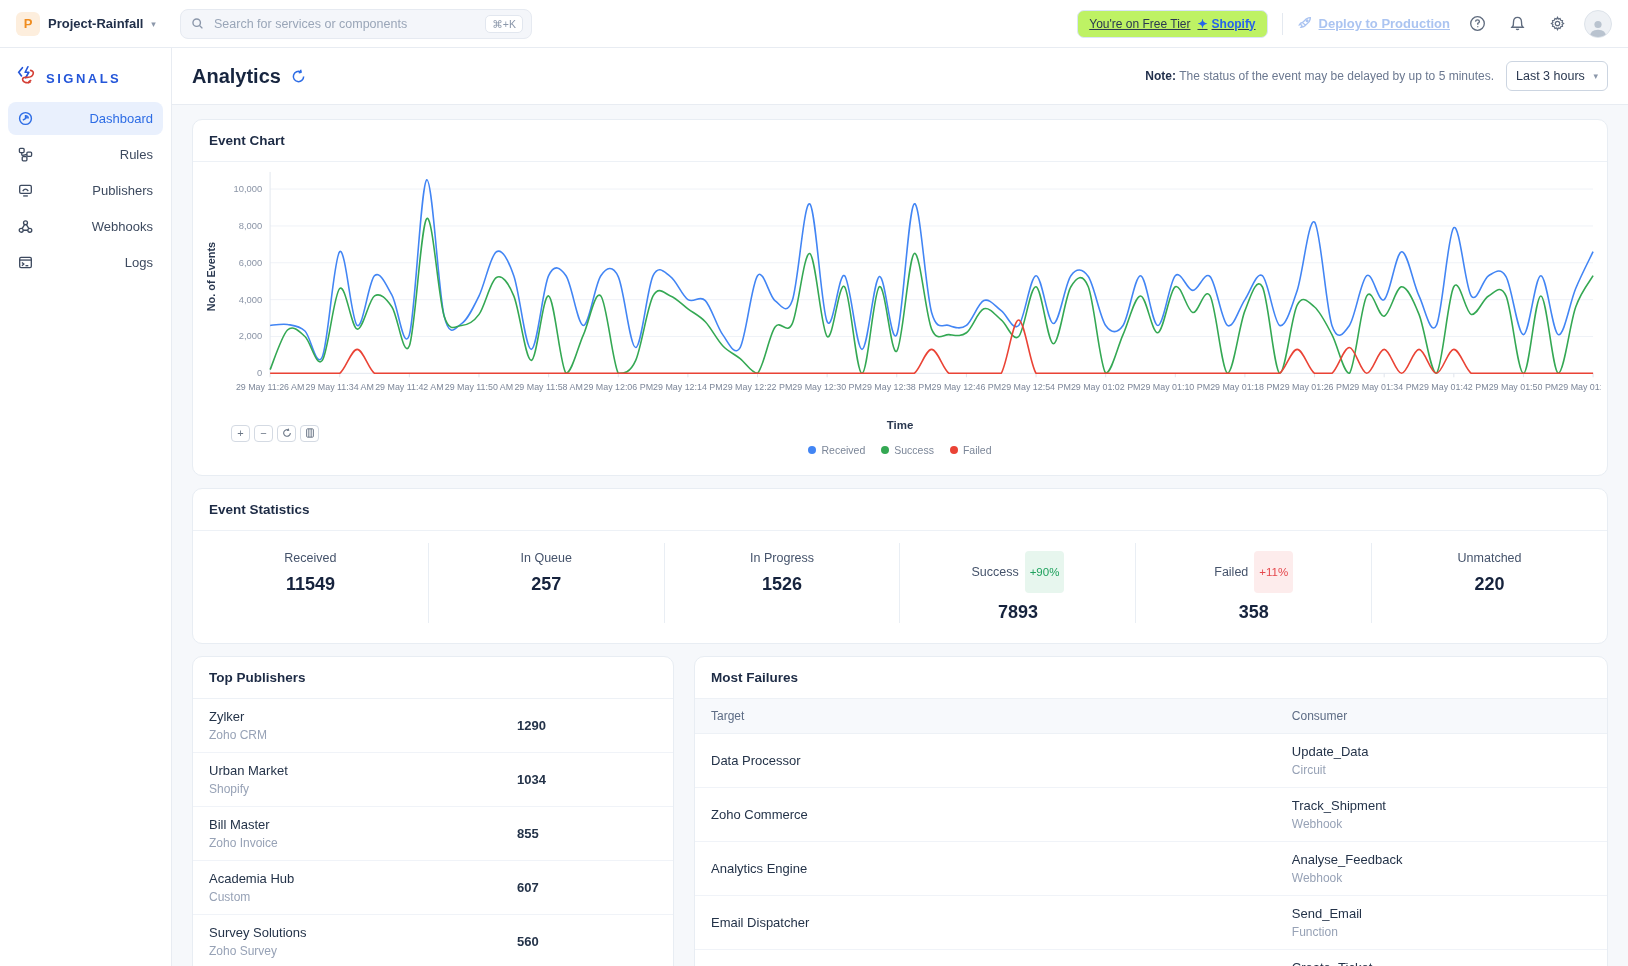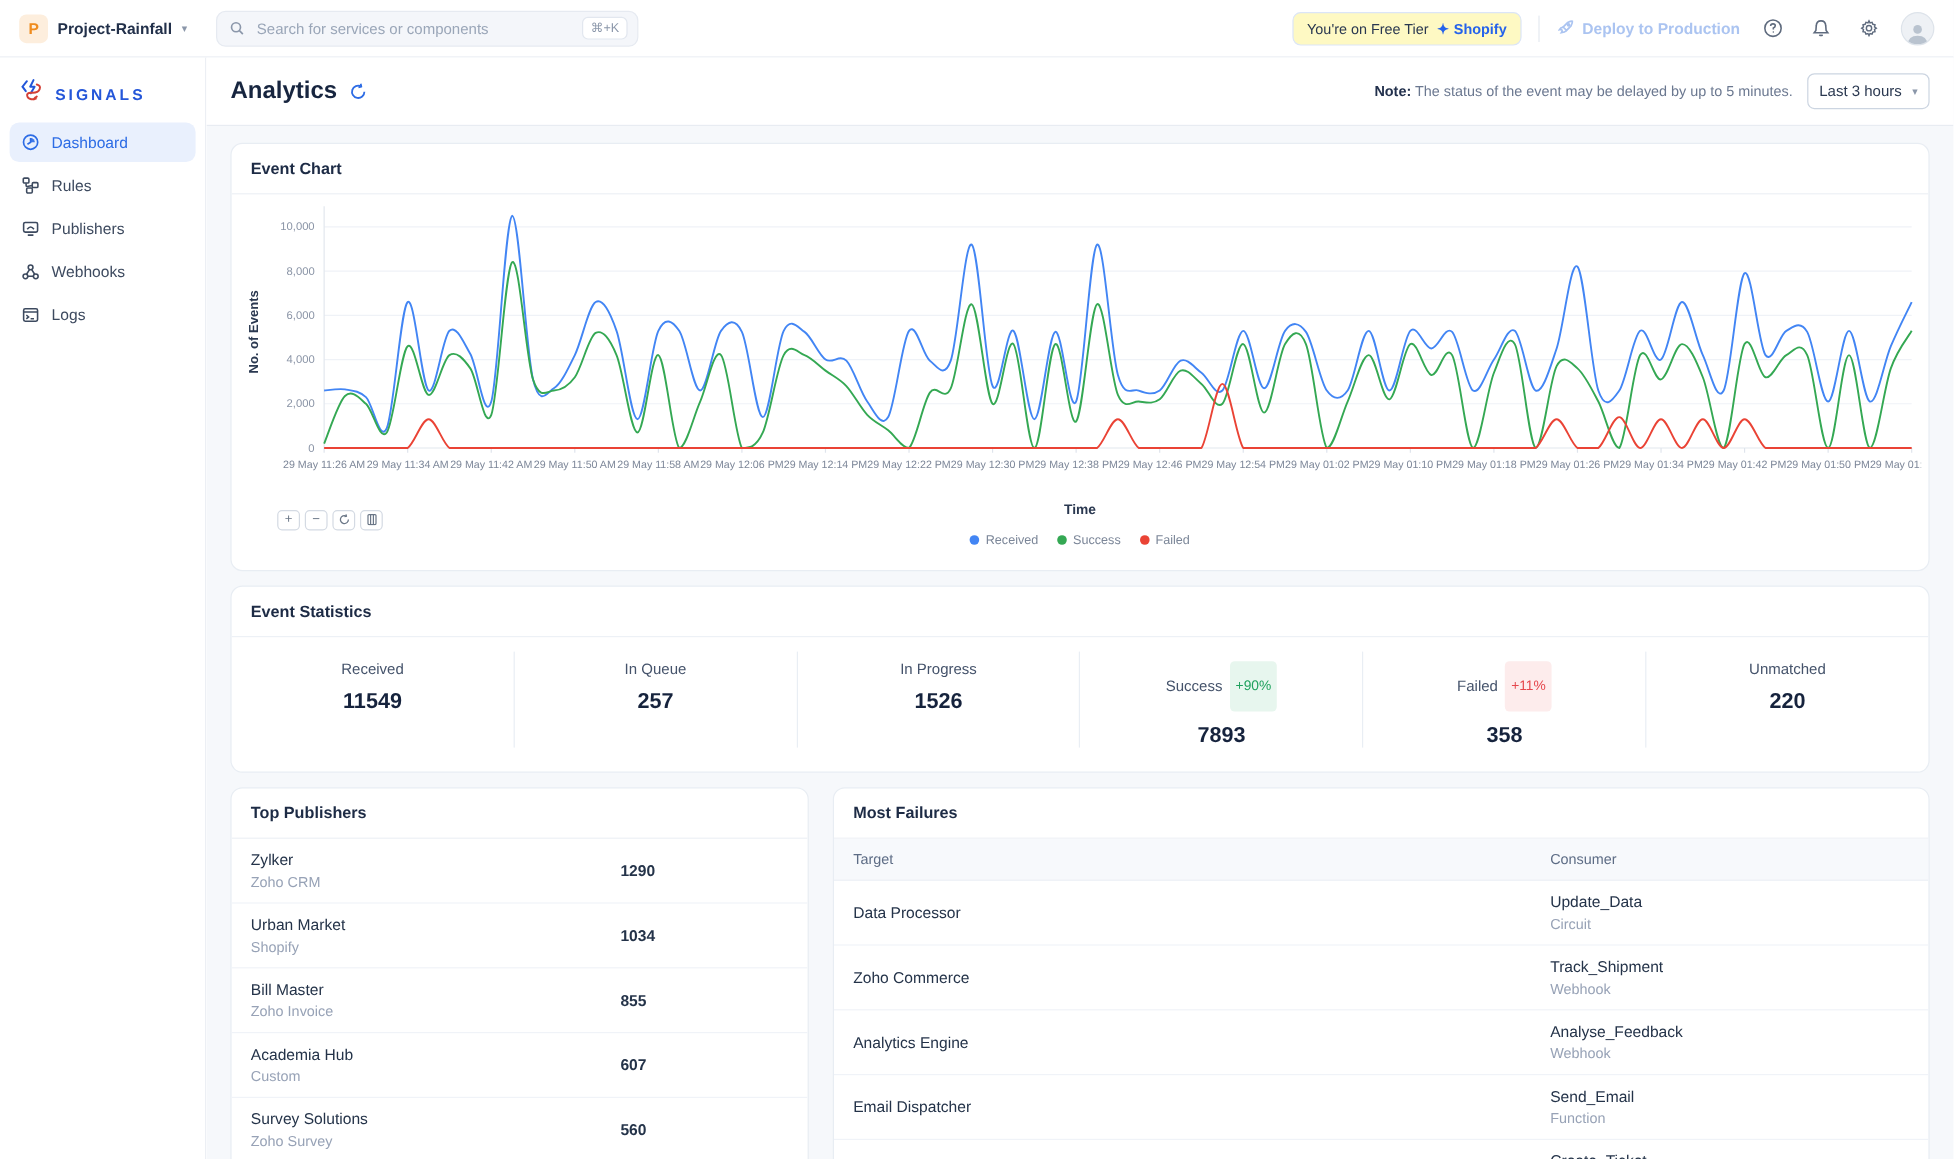--- a/index.html
+++ b/index.html
@@ -20,34 +20,34 @@
   .caret { font-size:9px; color:#8b97aa; }
   .search { width:352px; height:30px; background:#f4f6fa; border:1px solid #e6eaf1;
     border-radius:8px; display:flex; align-items:center; gap:8px; padding:0 8px 0 10px; }
   .search input { flex:1; border:none; outline:none; background:transparent;
     font-family:"Liberation Sans",sans-serif; font-size:12.5px; color:#33415a; }
   .search input::placeholder { color:#9aa6b8; }
   .kbd { background:#fff; border:1px solid #e2e7ef; border-radius:5px;
     font-size:10.5px; color:#8b97aa; padding:2px 6px; }
   .topbar-right { margin-left:auto; display:flex; align-items:center; gap:14px; }
   .tier-chip { display:flex; align-items:center; gap:7px; border:1px solid #dbe5f7;
-    background:#fef9c3; border-radius:7px; padding:6px 11px; font-size:12px; color:#2a3850; cursor:pointer; }
+    background:#bef264; border-radius:7px; padding:6px 11px; font-size:12px; color:#2a3850; cursor:pointer;text-decoration:underline; }
   .upgrade { color:#2563eb; font-weight:700; display:flex; gap:4px; align-items:center; }
   .vdiv { width:1px; height:22px; background:#e4e9f0; }
-  .deploy { display:flex; align-items:center; gap:7px; color:#abc4f1; font-size:13px; font-weight:600; cursor:pointer; }
+  .deploy { display:flex; align-items:center; gap:7px; color:#abc4f1; font-size:13px; font-weight:600; cursor:pointer;text-decoration:underline; }
   .iconbtn { width:26px; height:26px; display:flex; align-items:center; justify-content:center;
     color:#5f6b7e; cursor:pointer; }
   .avatar { width:28px; height:28px; border-radius:50%; background:#eef1f5; border:1px solid #dde3ea;
     display:flex; align-items:flex-end; justify-content:center; overflow:hidden; cursor:pointer; }
   
   .sidebar { grid-column:1; grid-row:2; border-right:1px solid #e8ecf2; background:#fff; padding:10px 8px; }
   .brand { display:flex; align-items:flex-end; gap:8px; padding:6px 8px 16px; }
   .brand-text { color:#2456d9; font-weight:700; font-size:13px; letter-spacing:2.5px; }
   .nav-item { display:flex; align-items:center; gap:10px; padding:9px 10px; border-radius:8px;
-    font-size:13px; color:#3d4a5f; margin-bottom:3px; cursor:pointer; }
+    font-size:13px; color:#3d4a5f; margin-bottom:3px; cursor:pointer;justify-content:space-between; }
   .nav-item svg { flex:0 0 auto; }
   .nav-item.active { background:#e9f0fd; color:#2d6ce5; }
   
   .main { grid-column:2; grid-row:2; display:flex; flex-direction:column; overflow:hidden; background:#fff; }
   .page-header { display:flex; align-items:center; padding:13px 20px; background:#fff;
     border-bottom:1px solid #e8ecf2; }
   .page-title { font-size:20px; font-weight:700; color:#17253f; }
   .refresh { margin-left:10px; cursor:pointer; display:flex; }
   .note { margin-left:auto; font-size:12px; color:#6b7890; }
   .note b { color:#23314d; }

